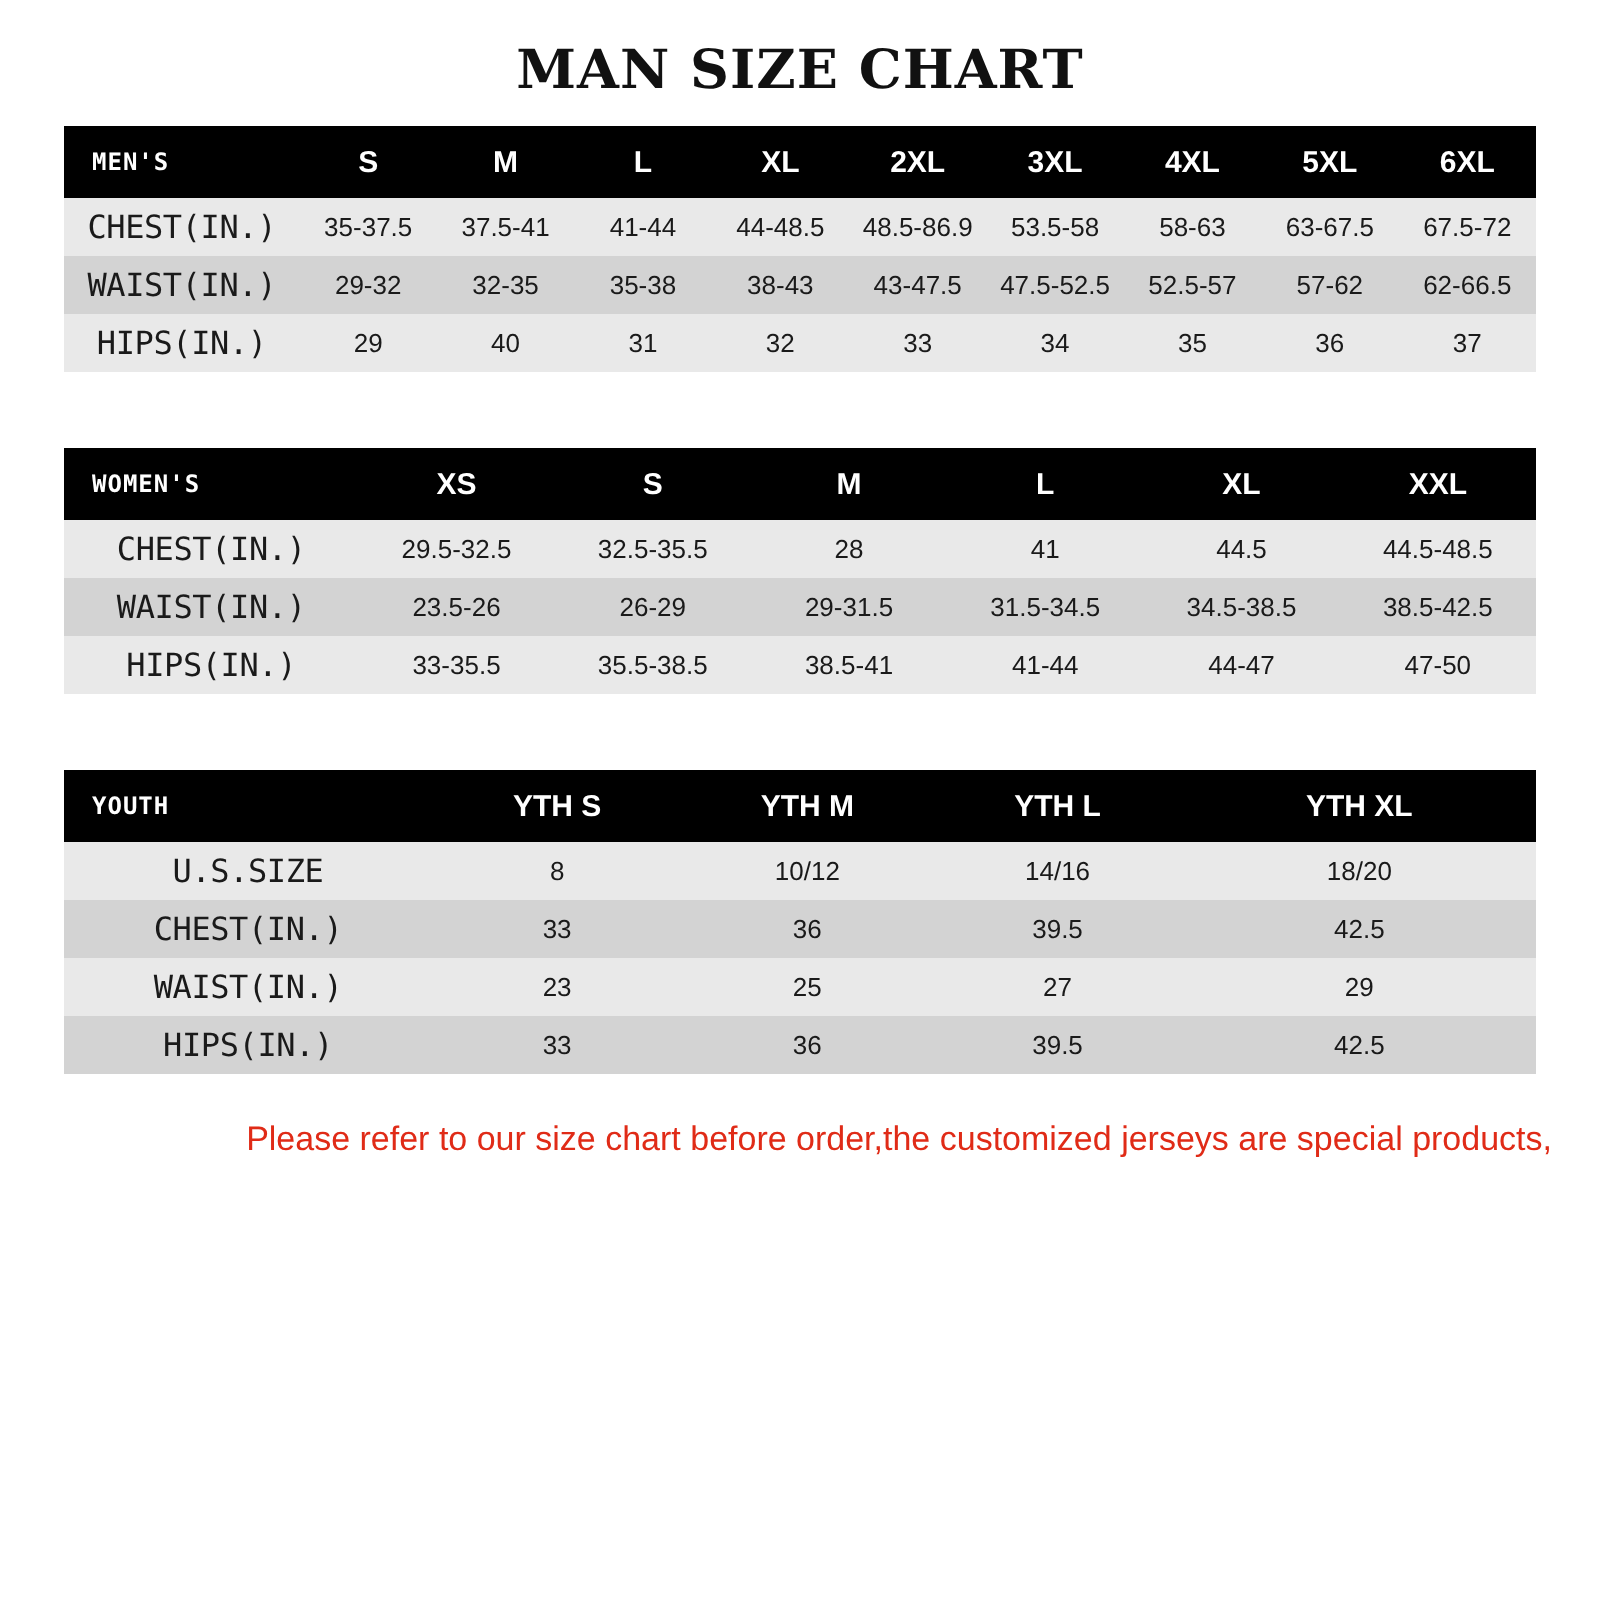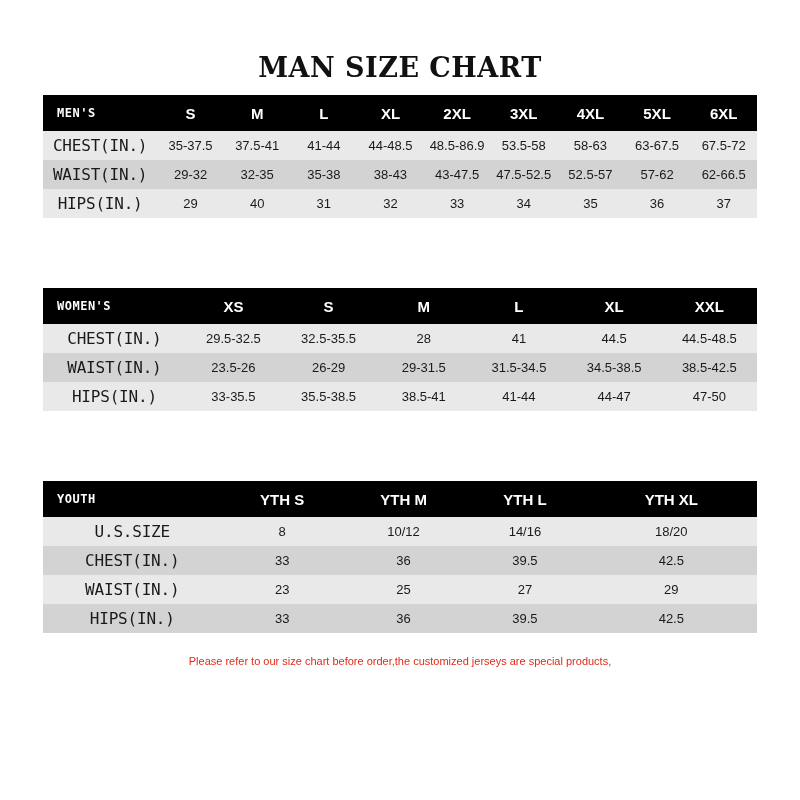--- a/index.html
+++ b/index.html
@@ -50,22 +50,21 @@
   
   .section-title {
     text-align: center;
     font-family: "DejaVu Serif", serif;
     font-weight: bold;
     font-size: 27px;
     color: #111111;
     letter-spacing: 0.5px;
   }
   .section {
-    padding: 0 43px;
-    margin-top: 32px;
+    padding: 0 32px;
   }
   
   table.size-table {
     border-collapse: collapse;
     width: 100%;
     table-layout: fixed;
   }
   table.size-table th,
   table.size-table td {
     text-align: center;
@@ -107,23 +106,23 @@
   }
   
   .gap-sm { height: 12px; }
   .gap-md { height: 20px; }
   .gap-lg { height: 26px; }
 
   
   .footer-note {
     padding: 0 24px;
     color: #e02b17;
-    font-size: 11px;
+    font-size: 17px;
     line-height: 1.5;
-    text-align: center;
+    text-align: right;
     font-family: "Liberation Sans", sans-serif;
   }
   .footer-note div { white-space: nowrap; }
 </style>
 </head>
 <body>
 
 <div class="page">
 
 

